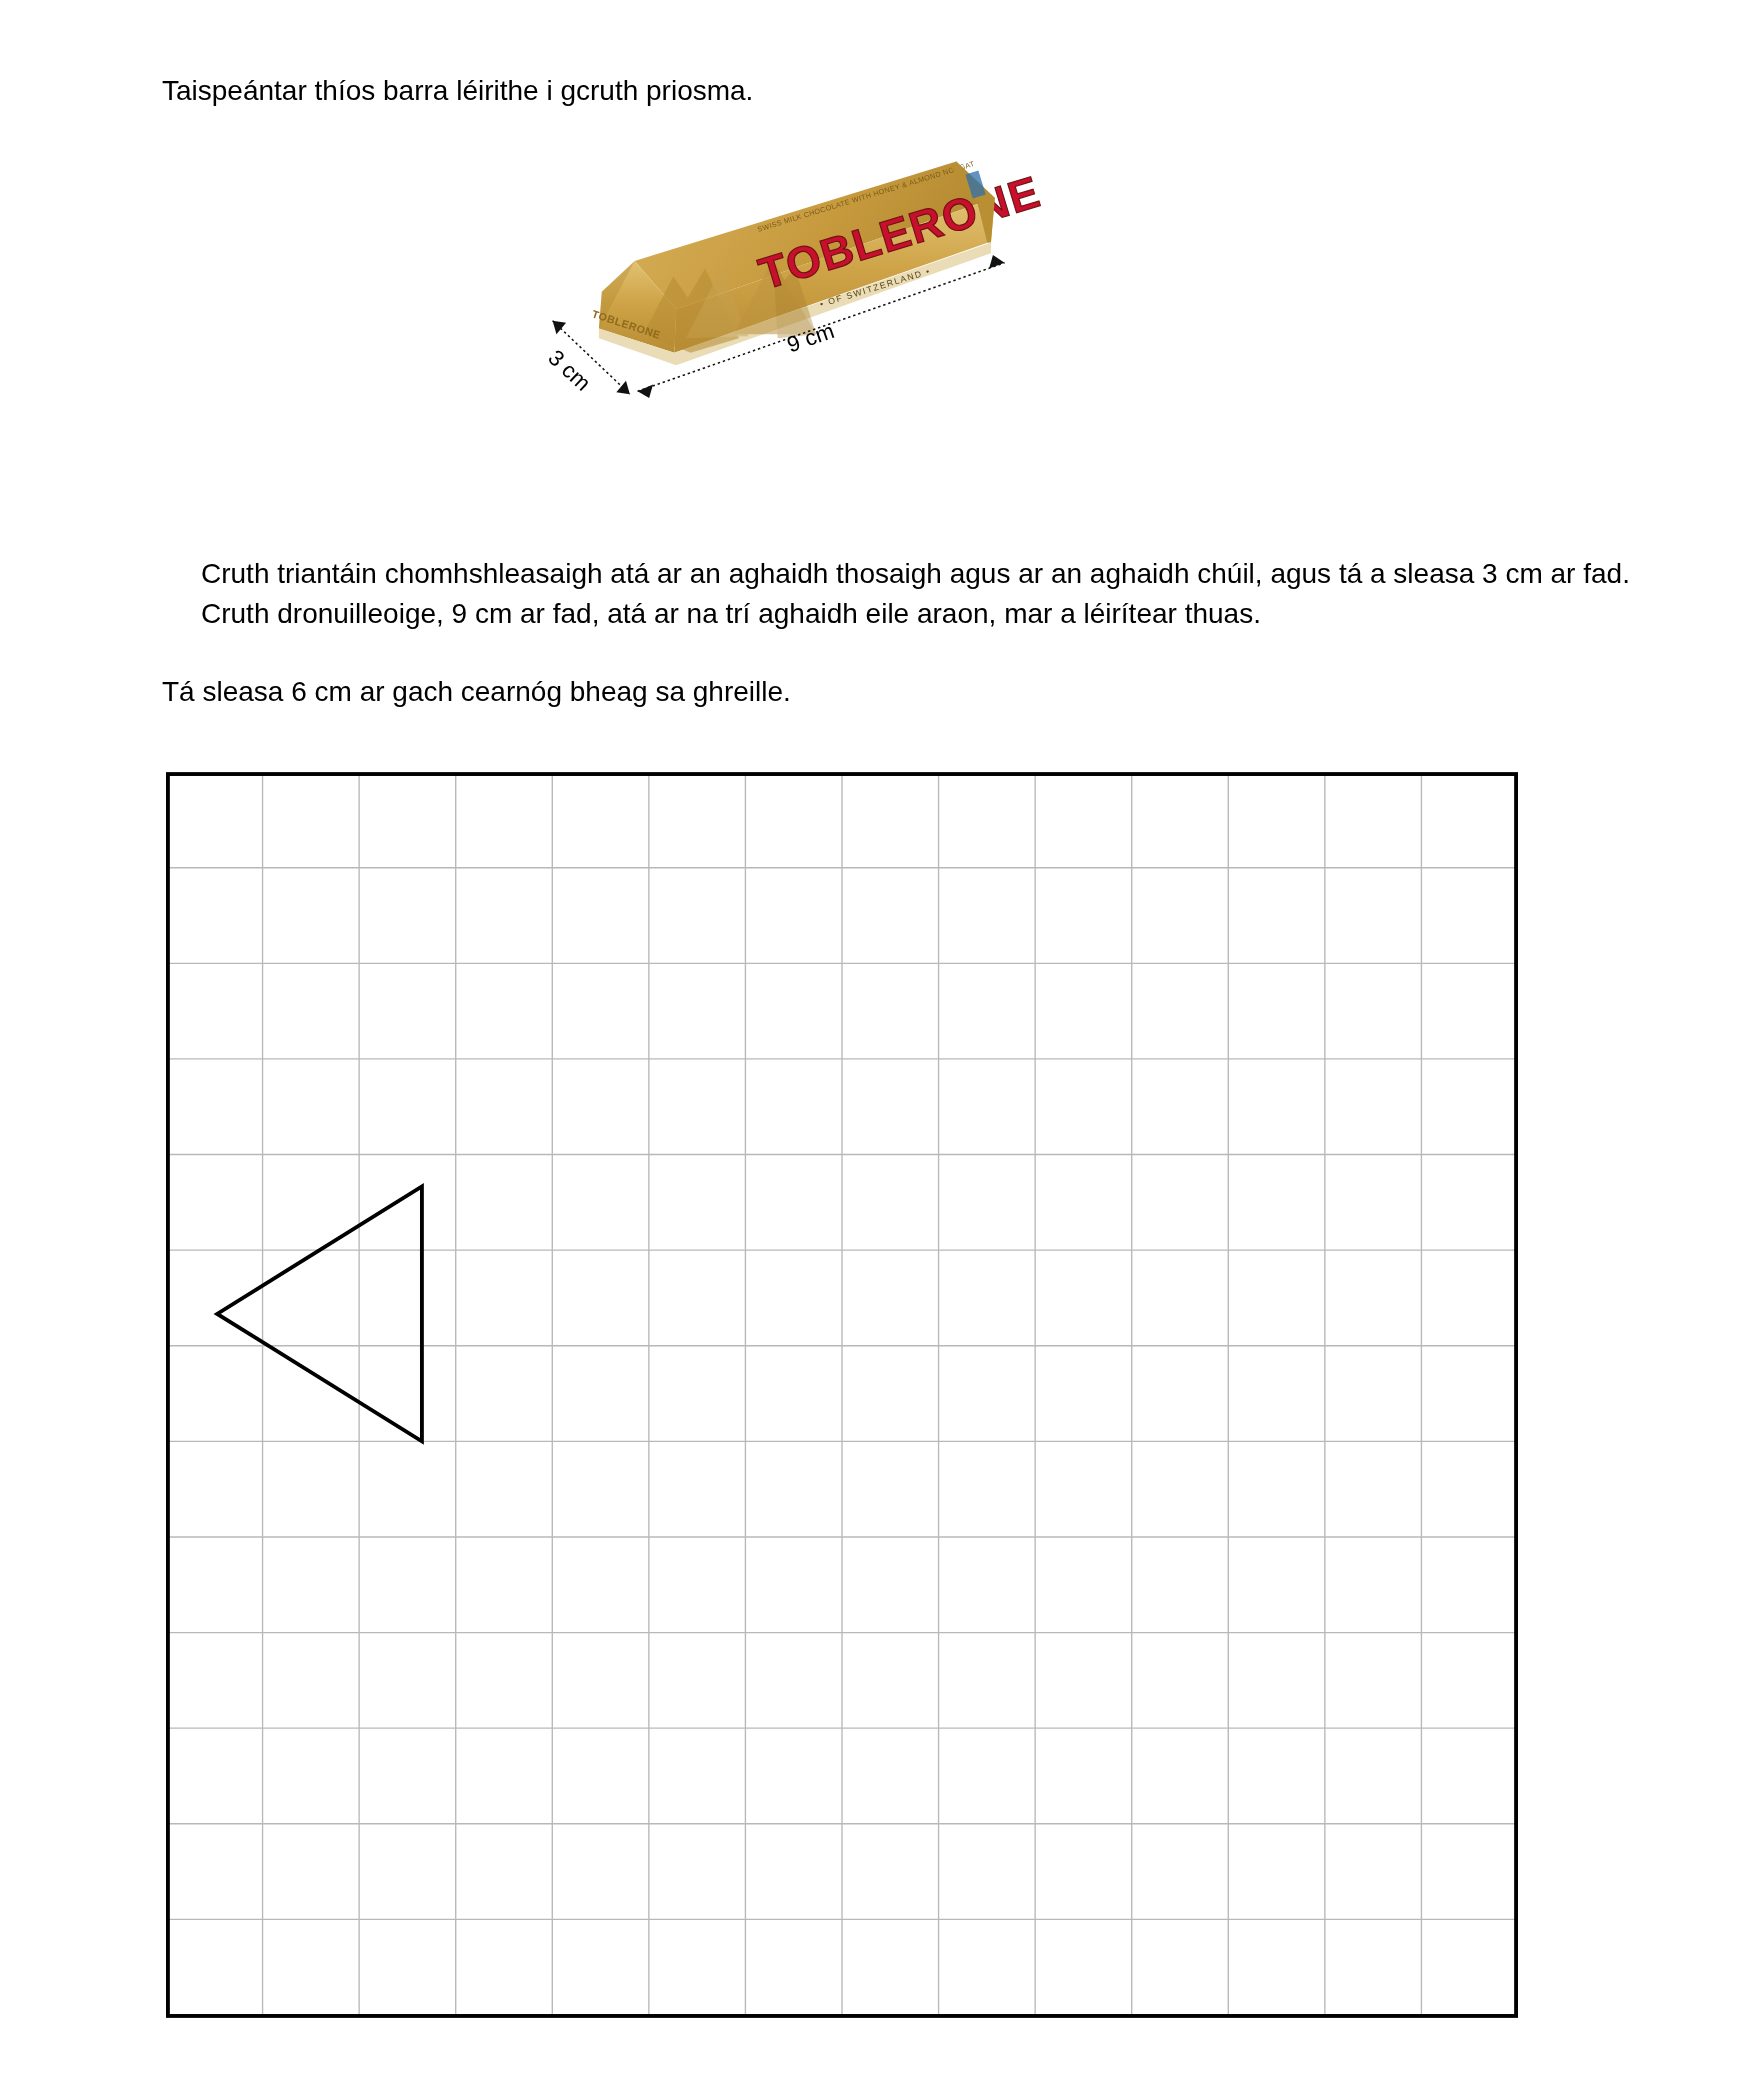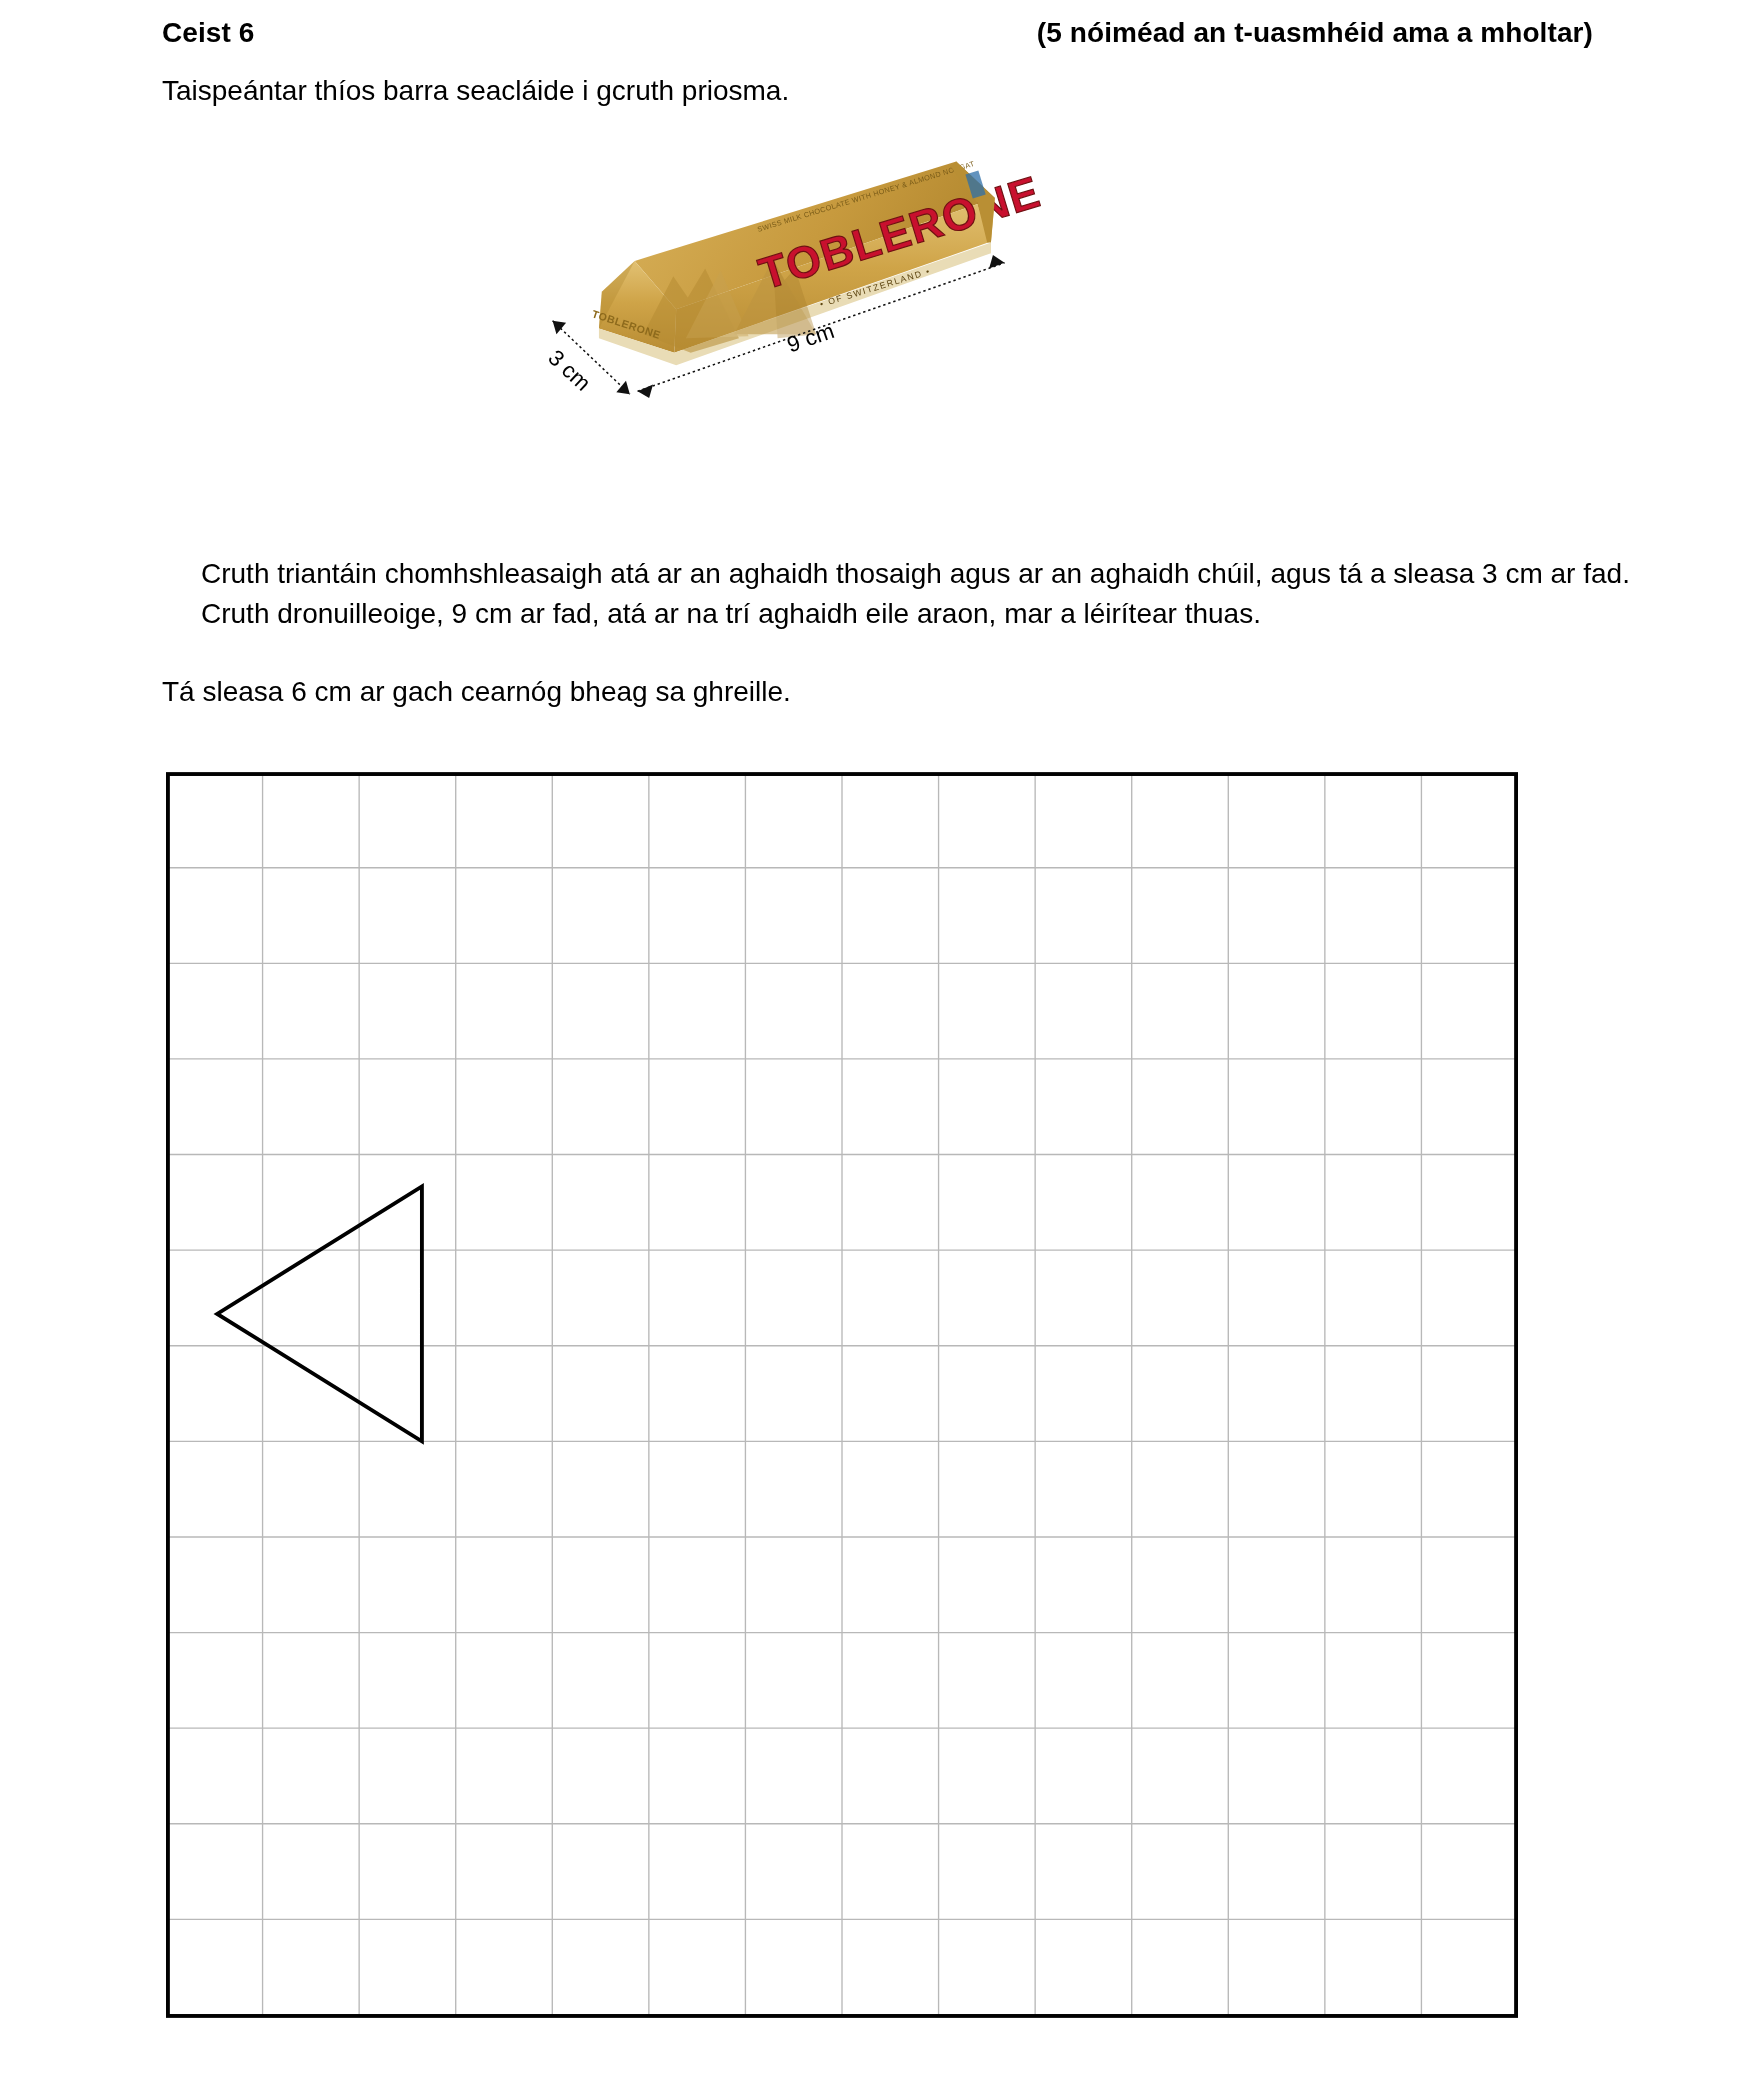--- a/index.html
+++ b/index.html
@@ -84,26 +84,22 @@
     width: 1px; height: 1px;
     overflow: hidden;
     clip: rect(0 0 0 0);
   }
 </style>
 </head>
 <body>
 
 <div class="page">
 
-  <div class="header-row">
-    <span class="q-label">Ceist 6</span>
-    <span class="q-time">(5 nóiméad an t-uasmhéid ama a mholtar)</span>
-  </div>
-
-  <div class="intro-line">Taispeántar thíos barra seacláide i gcruth priosma.</div>
+
+  <div class="intro-line">Taispeántar thíos barra léirithe i gcruth priosma.</div>
 
   <div class="illus">
     <svg width="676" height="338" viewBox="0 0 700 350" xmlns="http://www.w3.org/2000/svg">
       <defs>
         <linearGradient id="frontFace" x1="0" y1="0" x2="0" y2="1">
           <stop offset="0%" stop-color="#e2c173"></stop>
           <stop offset="45%" stop-color="#cfa448"></stop>
           <stop offset="100%" stop-color="#b88c33"></stop>
         </linearGradient>
         <linearGradient id="sideFace" x1="0" y1="0" x2="1" y2="0.3">

